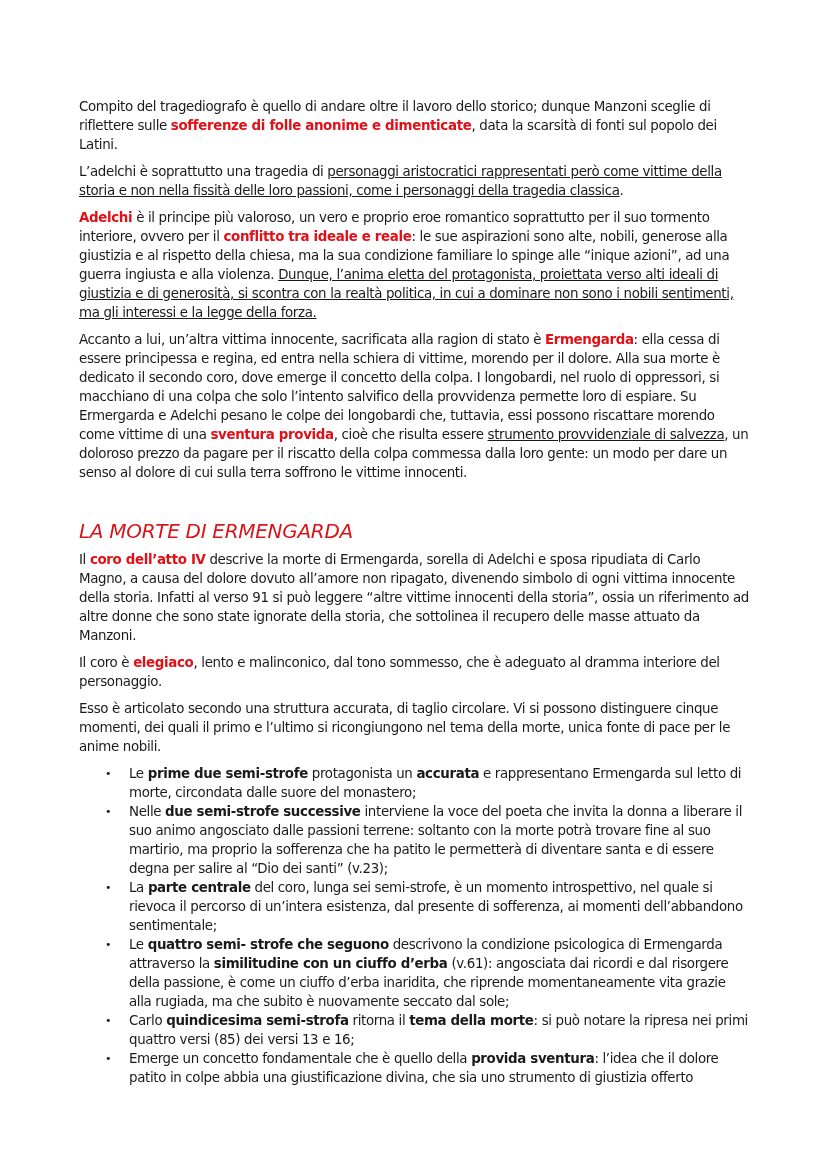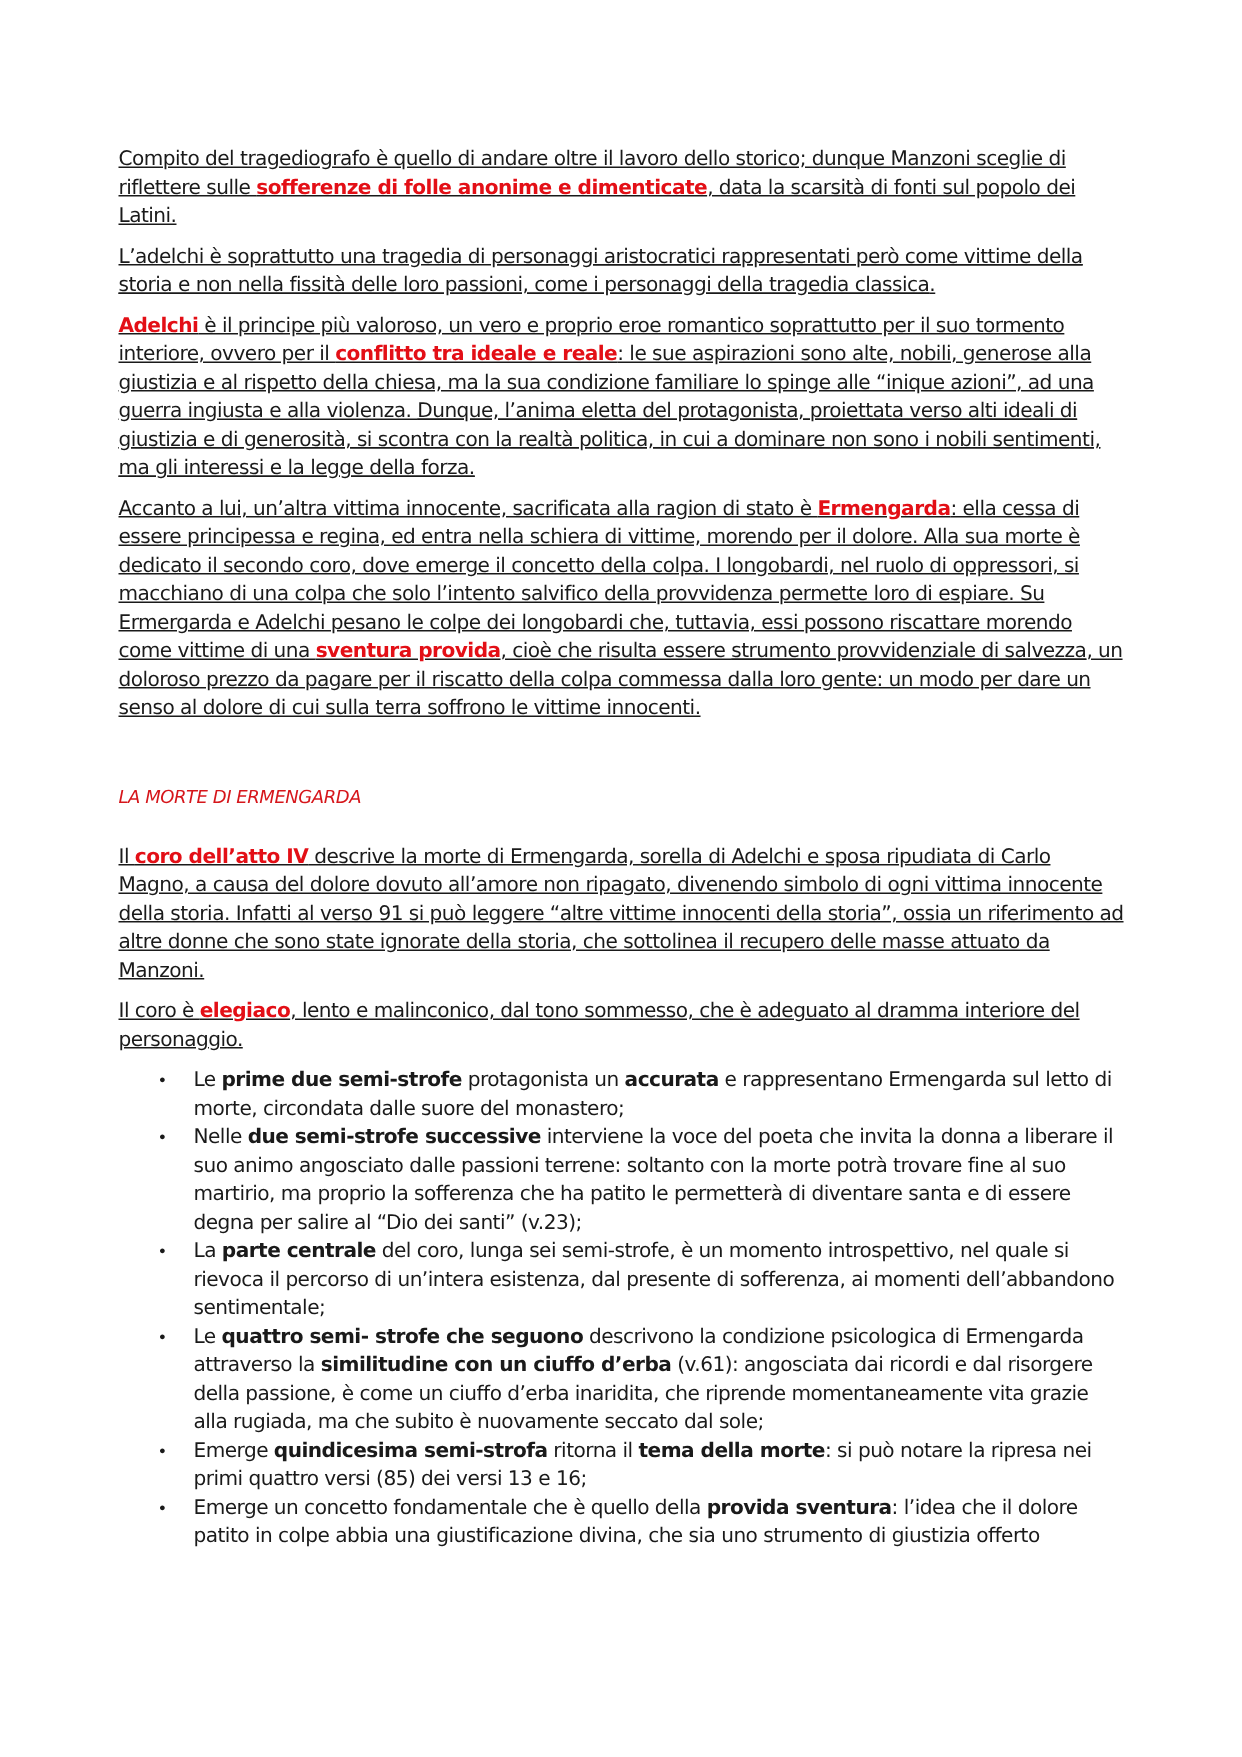--- a/index.html
+++ b/index.html
@@ -1,25 +1,25 @@
 <!DOCTYPE html>
 <html><head>
 <meta charset="utf-8">
 <style>
   html, body { margin: 0; padding: 0; background: #ffffff; }
   body { width: 828px; height: 1171px; overflow: hidden; position: relative;
          font-family: "DejaVu Sans", sans-serif; color: #1a1a1a; }
   .page { position: absolute; left: 79px; top: 97px; width: 672px;
           font-size: 13.4px; line-height: 19px; letter-spacing: -0.35px; }
-  p { margin: 0 0 8px 0; text-decoration: underline; }
+  p { margin: 0 0 8px 0; }
   .red { color: #e30f16; font-weight: bold; }
   .u { text-decoration: underline; text-align: center; }
   b { font-weight: bold; }
-  h2 { margin: 38px 0 20px 0; font-weight: normal; font-style: italic; color: #d6161b;
-       font-size: 12px; line-height: 22px; letter-spacing: -0.3px; }
+  h2 { margin: 38px 0 8px 0; font-weight: normal; font-style: italic; color: #d6161b;
+       font-size: 20px; line-height: 22px; letter-spacing: -0.3px; }
   ul { margin: 0; padding: 0; list-style: none; }
   li { position: relative; padding-left: 50px; margin-left: 0; }
   li .bullet { position: absolute; left: 26px; top: 0; font-size: 11px; }
 </style>
 </head>
 <body>
 
 <div class="page">
 
   <p><span>Compito del tragediografo è quello di andare oltre il lavoro dello storico; dunque Manzoni sceglie di riflettere sulle </span><span class="red">sofferenze di folle anonime e dimenticate</span><span>, data la scarsità di fonti sul popolo dei Latini.</span></p>
@@ -29,22 +29,23 @@
   <p><span class="red">Adelchi</span><span> è il principe più valoroso, un vero e proprio eroe romantico soprattutto per il suo tormento interiore, ovvero per il </span><span class="red">conflitto tra ideale e reale</span><span>: le sue aspirazioni sono alte, nobili, generose alla giustizia e al rispetto della chiesa, ma la sua condizione familiare lo spinge alle “inique azioni”, ad una guerra ingiusta e alla violenza. </span><span class="u">Dunque, l’anima eletta del protagonista, proiettata verso alti ideali di giustizia e di generosità, si scontra con la realtà politica, in cui a dominare non sono i nobili sentimenti, ma gli interessi e la legge della forza.</span></p>
 
   <p><span>Accanto a lui, un’altra vittima innocente, sacrificata alla ragion di stato è </span><span class="red">Ermengarda</span><span>: ella cessa di essere principessa e regina, ed entra nella schiera di vittime, morendo per il dolore. Alla sua morte è dedicato il secondo coro, dove emerge il concetto della colpa. I longobardi, nel ruolo di oppressori, si macchiano di una colpa che solo l’intento salvifico della provvidenza permette loro di espiare. Su Ermergarda e Adelchi pesano le colpe dei longobardi che, tuttavia, essi possono riscattare morendo come vittime di una </span><span class="red">sventura provida</span><span>, cioè che risulta essere </span><span class="u">strumento provvidenziale di salvezza</span><span>, un doloroso prezzo da pagare per il riscatto della colpa commessa dalla loro gente: un modo per dare un senso al dolore di cui sulla terra soffrono le vittime innocenti.</span></p>
 
   <h2>LA MORTE DI ERMENGARDA</h2>
 
   <p><span>Il </span><span class="red">coro dell’atto IV</span><span> descrive la morte di Ermengarda, sorella di Adelchi e sposa ripudiata di Carlo Magno, a causa del dolore dovuto all’amore non ripagato, divenendo simbolo di ogni vittima innocente della storia. Infatti al verso 91 si può leggere “altre vittime innocenti della storia”, ossia un riferimento ad altre donne che sono state ignorate della storia, che sottolinea il recupero delle masse attuato da Manzoni.</span></p>
 
   <p><span>Il coro è </span><span class="red">elegiaco</span><span>, lento e malinconico, dal tono sommesso, che è adeguato al dramma interiore del personaggio.</span></p>
 
+  <p><span>Esso è articolato secondo una struttura accurata, di taglio circolare. Vi si possono distinguere cinque momenti, dei quali il primo e l’ultimo si ricongiungono nel tema della morte, unica fonte di pace per le anime nobili.</span></p>
 
   <ul>
     <li><span class="bullet">•</span><span>Le </span><b>prime due semi-strofe</b><span> protagonista un </span><b>accurata</b><span> e rappresentano Ermengarda sul letto di morte, circondata dalle suore del monastero;</span></li>
     <li><span class="bullet">•</span><span>Nelle </span><b>due semi-strofe successive</b><span> interviene la voce del poeta che invita la donna a liberare il suo animo angosciato dalle passioni terrene: soltanto con la morte potrà trovare fine al suo martirio, ma proprio la sofferenza che ha patito le permetterà di diventare santa e di essere degna per salire al “Dio dei santi” (v.23);</span></li>
     <li><span class="bullet">•</span><span>La </span><b>parte centrale</b><span> del coro, lunga sei semi-strofe, è un momento introspettivo, nel quale si rievoca il percorso di un’intera esistenza, dal presente di sofferenza, ai momenti dell’abbandono sentimentale;</span></li>
     <li><span class="bullet">•</span><span>Le </span><b>quattro semi- strofe che seguono</b><span> descrivono la condizione psicologica di Ermengarda attraverso la </span><b>similitudine con un ciuffo d’erba</b><span> (v.61): angosciata dai ricordi e dal risorgere della passione, è come un ciuffo d’erba inaridita, che riprende momentaneamente vita grazie alla rugiada, ma che subito è nuovamente seccato dal sole;</span></li>
-    <li><span class="bullet">•</span><span>Emerge </span><b>quindicesima semi-strofa</b><span> ritorna il </span><b>tema della morte</b><span>: si può notare la ripresa nei primi quattro versi (85) dei versi 13 e 16;</span></li>
+    <li><span class="bullet">•</span><span>Carlo </span><b>quindicesima semi-strofa</b><span> ritorna il </span><b>tema della morte</b><span>: si può notare la ripresa nei primi quattro versi (85) dei versi 13 e 16;</span></li>
     <li><span class="bullet">•</span><span>Emerge un concetto fondamentale che è quello della </span><b>provida sventura</b><span>: l’idea che il dolore patito in colpe abbia una giustificazione divina, che sia uno strumento di giustizia offerto</span></li>
   </ul>
 </div>
 
 </body></html>

